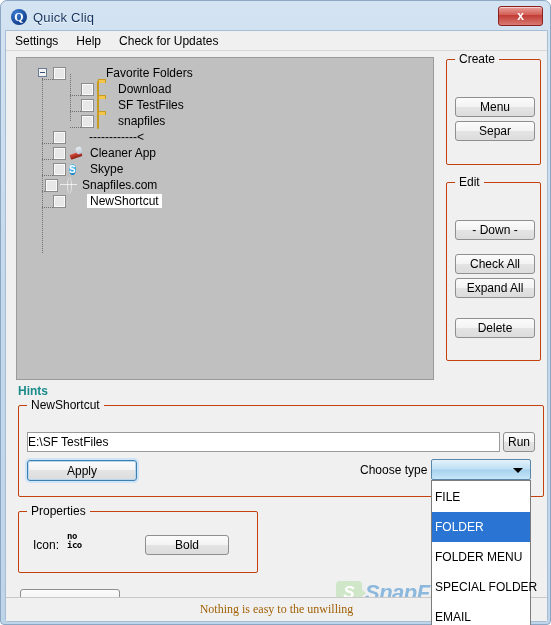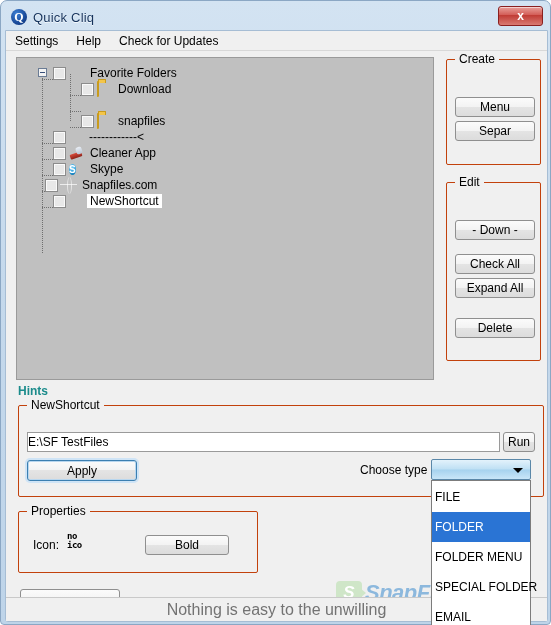--- a/index.html
+++ b/index.html
@@ -460,23 +460,23 @@
     left: 0; bottom: 0;
     width: 100%; height: 24px;
     box-sizing: border-box;
     border-top: 1px solid #c9c9c9;
     background: #f0f0f0;
     display: flex;
     align-items: center;
     justify-content: center;
   }
   #statusbar-text {
-    font-family: Liberation Sans, sans-serif;
-    font-size: 16px;
-    color: #737373;
+    font-family: Liberation Serif, serif;
+    font-size: 12px;
+    color: #a16207;
   }
 </style>
 </head>
 <body>
 
 <div id="window">
 
   <div id="titlebar">
     <div id="app-icon">Q</div>
     <div id="title-text">Quick Cliq</div>
@@ -503,29 +503,34 @@
       <div class="hline" style="left:25px; top:85px; width:11px;"></div>
       <div class="hline" style="left:25px; top:101px; width:11px;"></div>
       <div class="hline" style="left:25px; top:117px; width:11px;"></div>
       <div class="hline" style="left:25px; top:133px; width:11px;"></div>
       <div class="hline" style="left:25px; top:149px; width:11px;"></div>
 
       <div class="tree-expander" style="left:21px; top:10px;"></div>
 
       <div class="tree-row" style="left:36px; top:7px;">
         <span class="tree-checkbox"></span>
-        <span class="tree-label" style="margin-left:24px;">Favorite Folders</span>
+        <span class="tree-label" style="margin-left:40px;">Favorite Folders</span>
       </div>
 
       <div class="tree-row" style="left:64px; top:23px;">
         <span class="tree-checkbox"></span>
         <span class="tree-icon"><span class="ico-folder"></span></span>
         <span class="tree-label">Download</span>
       </div>
 
+      <div class="tree-row" style="left:64px; top:39px;">
+        <span class="tree-checkbox"></span>
+        <span class="tree-icon"><span class="ico-folder"></span></span>
+        <span class="tree-label">SF TestFiles</span>
+      </div>
 
       <div class="tree-row" style="left:64px; top:55px;">
         <span class="tree-checkbox"></span>
         <span class="tree-icon"><span class="ico-folder"></span></span>
         <span class="tree-label">snapfiles</span>
       </div>
 
       <div class="tree-row" style="left:36px; top:71px;">
         <span class="tree-checkbox"></span>
         <span class="tree-icon ico-sep"></span>

